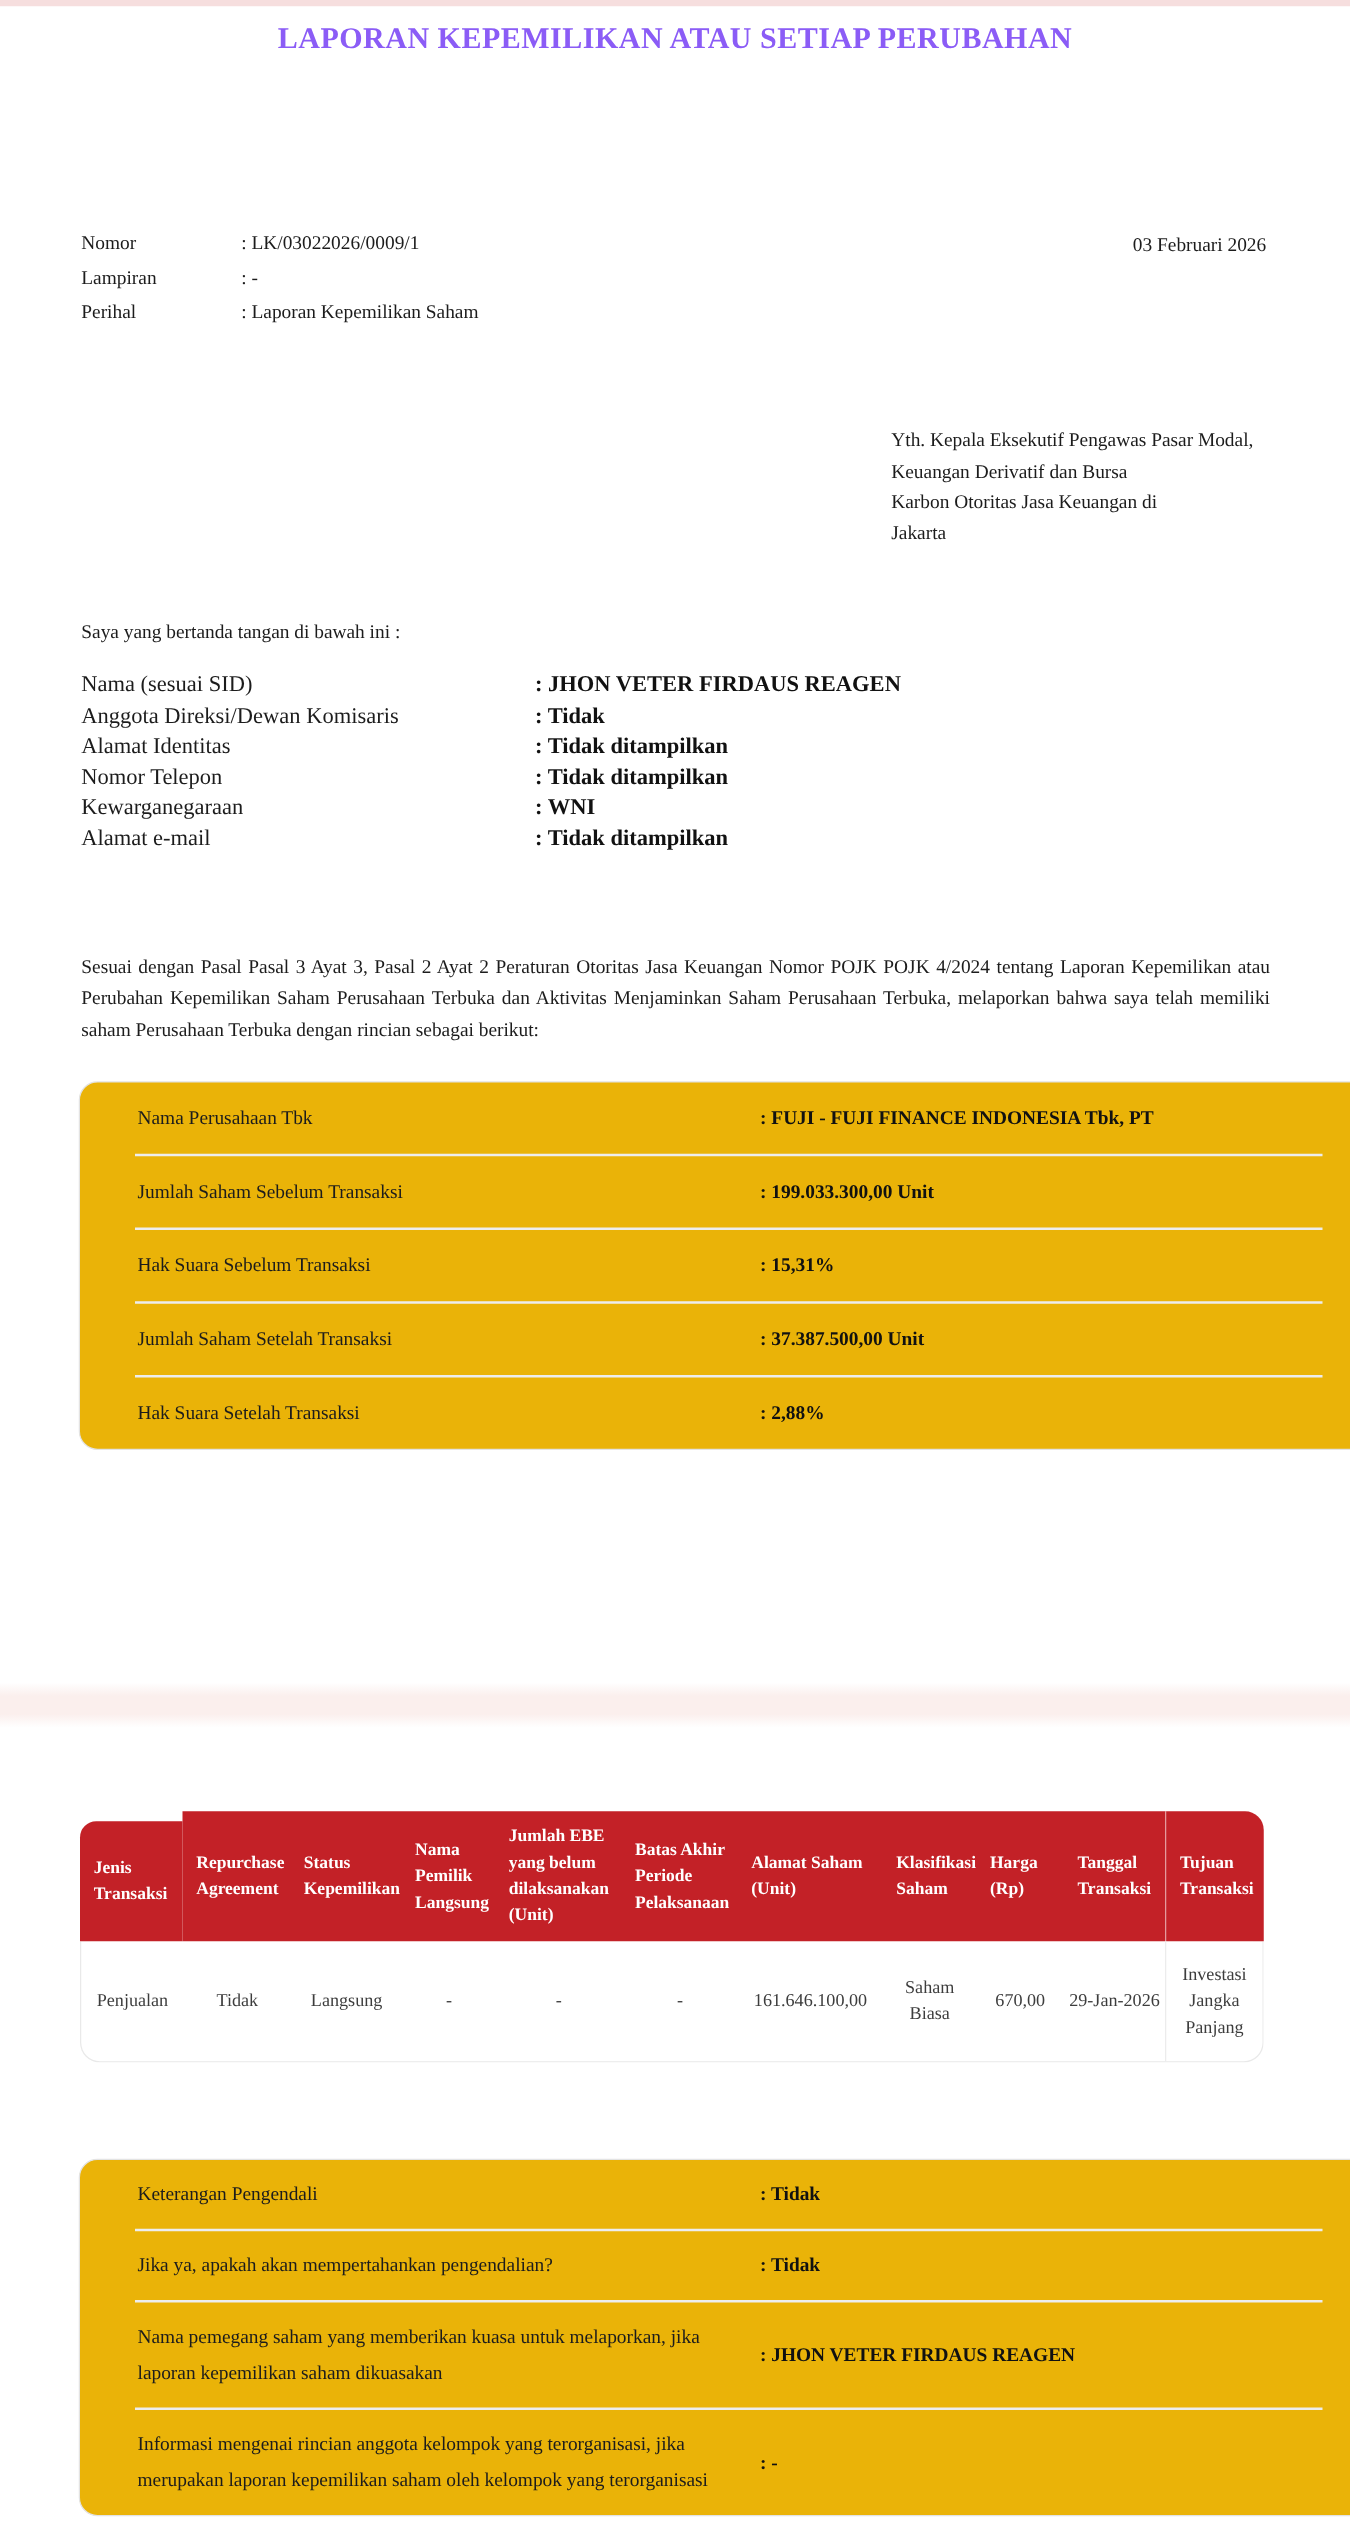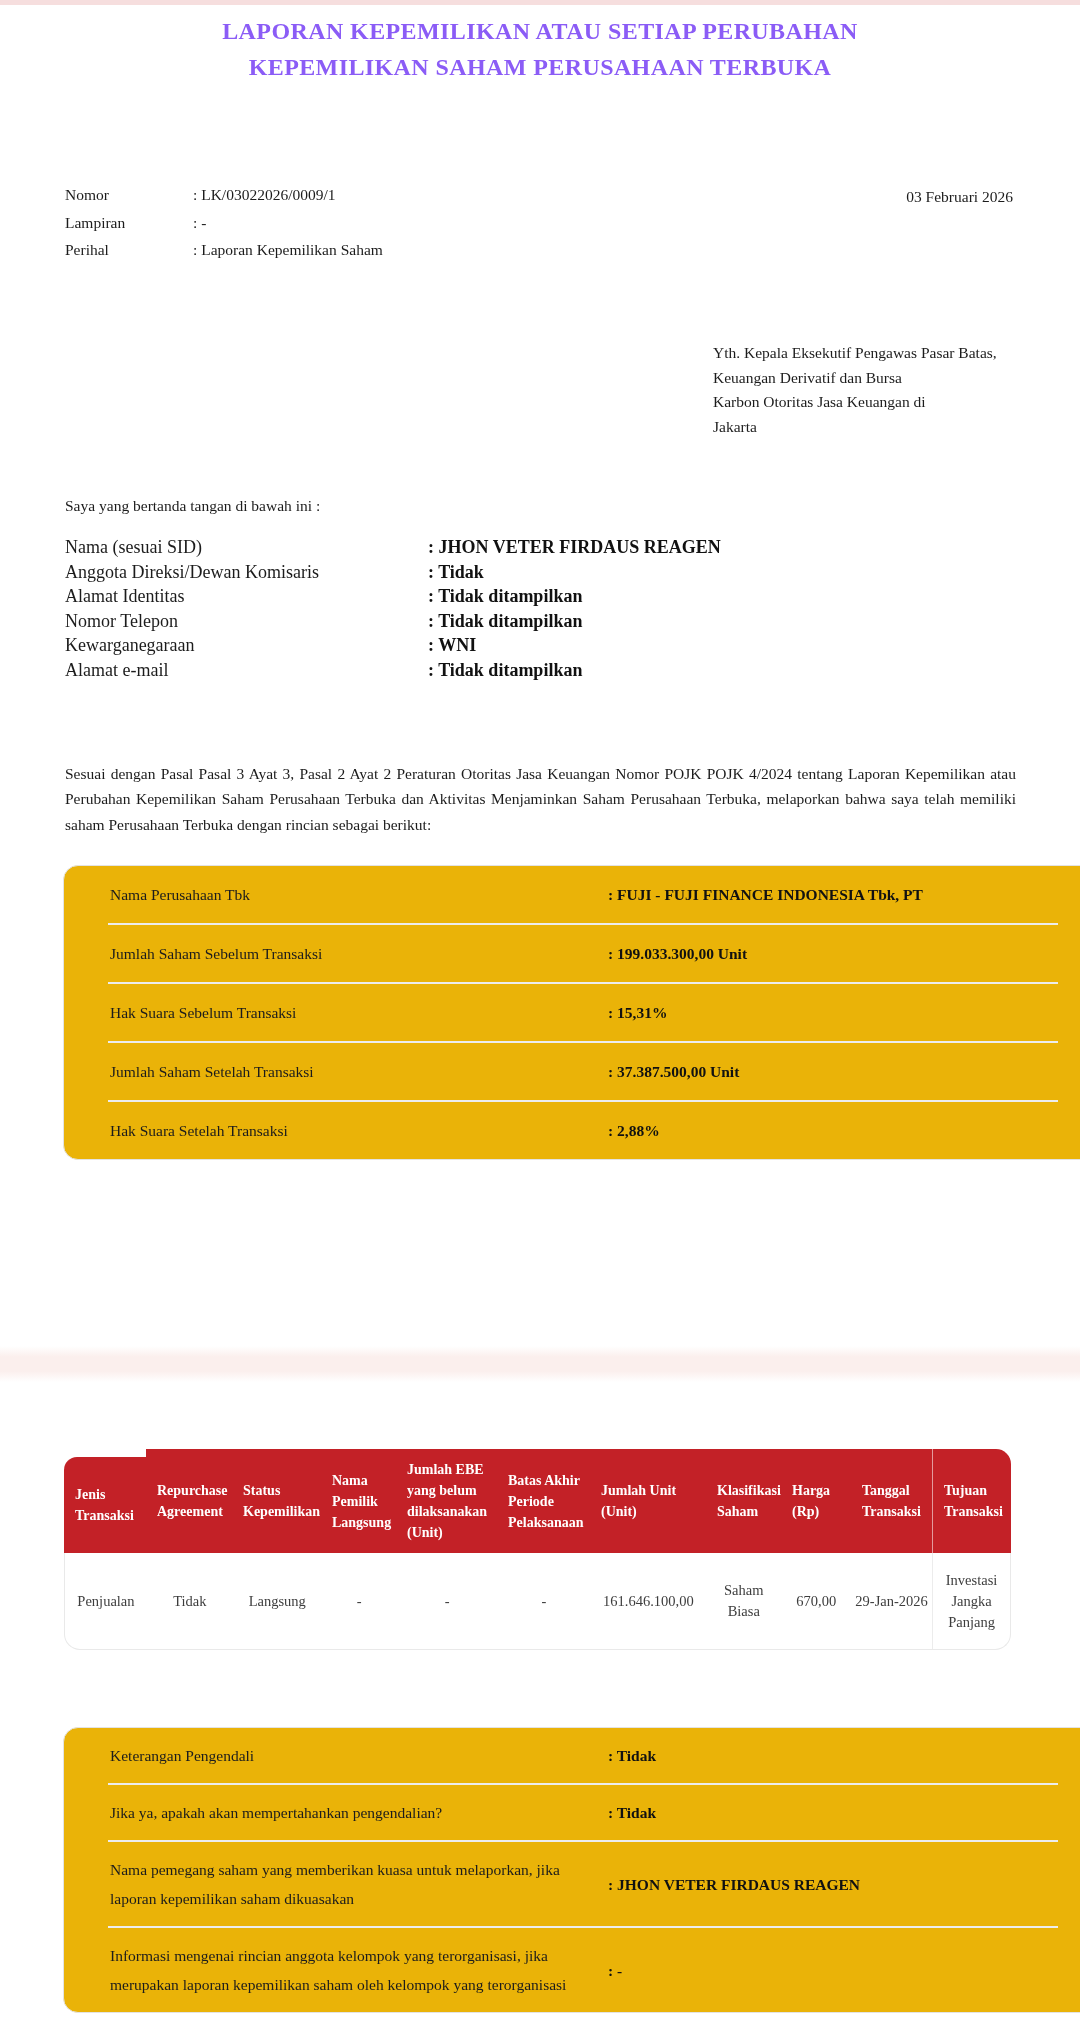--- a/index.html
+++ b/index.html
@@ -69,42 +69,41 @@
   .c4{width:101px;} .c5{width:93px;} .c6{width:116px;} .c7{width:75px;}
   .c8{width:70px;} .c9{width:81px;} .c10{width:78px;}
 </style>
 </head>
 <body>
 
 <div class="top-strip"></div>
 
 <div class="doc-title">
   <div>LAPORAN KEPEMILIKAN ATAU SETIAP PERUBAHAN</div>
-  <div>KEPEMILIKAN SAHAM PERUSAHAAN TERBUKA</div>
 </div>
 
 <div class="meta">
   <div class="meta-row">
     <div class="meta-label">Nomor</div>
     <div class="meta-value">: LK/03022026/0009/1</div>
   </div>
   <div class="meta-row">
     <div class="meta-label">Lampiran</div>
     <div class="meta-value">: -</div>
   </div>
   <div class="meta-row">
     <div class="meta-label">Perihal</div>
     <div class="meta-value">: Laporan Kepemilikan Saham</div>
   </div>
 </div>
 
 <div class="doc-date">03 Februari 2026</div>
 
 <div class="recipient">
-  <div>Yth. Kepala Eksekutif Pengawas Pasar Batas,</div>
+  <div>Yth. Kepala Eksekutif Pengawas Pasar Modal,</div>
   <div>Keuangan Derivatif dan Bursa</div>
   <div>Karbon Otoritas Jasa Keuangan di</div>
   <div>Jakarta</div>
 </div>
 
 <div class="intro">Saya yang bertanda tangan di bawah ini :</div>
 
 <div class="fields">
   <div class="frow">
     <div class="flbl">Nama (sesuai SID)</div>
@@ -161,21 +160,21 @@
 
 <div class="ttable">
   <div class="thead">
     <div class="th th-first c0">Jenis Transaksi</div>
     <div class="th-rest">
       <div class="th c1">Repurchase Agreement</div>
       <div class="th c2">Status Kepemilikan</div>
       <div class="th c3">Nama Pemilik Langsung</div>
       <div class="th c4">Jumlah EBE yang belum dilaksanakan (Unit)</div>
       <div class="th c5">Batas Akhir Periode Pelaksanaan</div>
-      <div class="th c6">Jumlah Unit (Unit)</div>
+      <div class="th c6">Alamat Saham (Unit)</div>
       <div class="th c7">Klasifikasi Saham</div>
       <div class="th c8">Harga (Rp)</div>
       <div class="th c9">Tanggal Transaksi</div>
       <div class="th c10 th-sep">Tujuan Transaksi</div>
     </div>
   </div>
   <div class="tbody">
     <div class="trow">
       <div class="td c0">Penjualan</div>
       <div class="td c1">Tidak</div>

